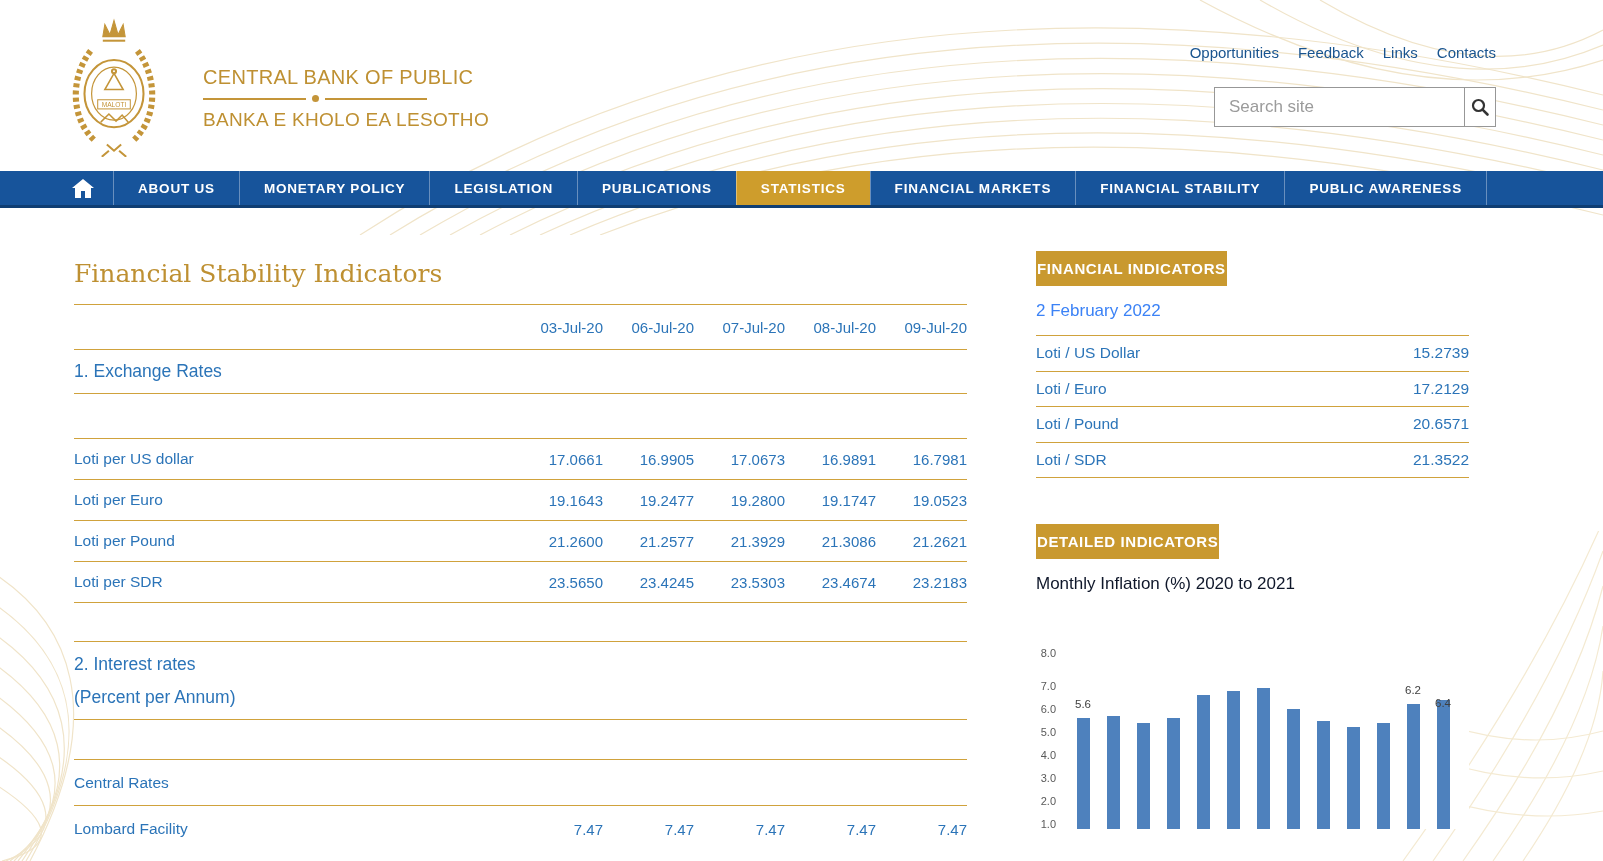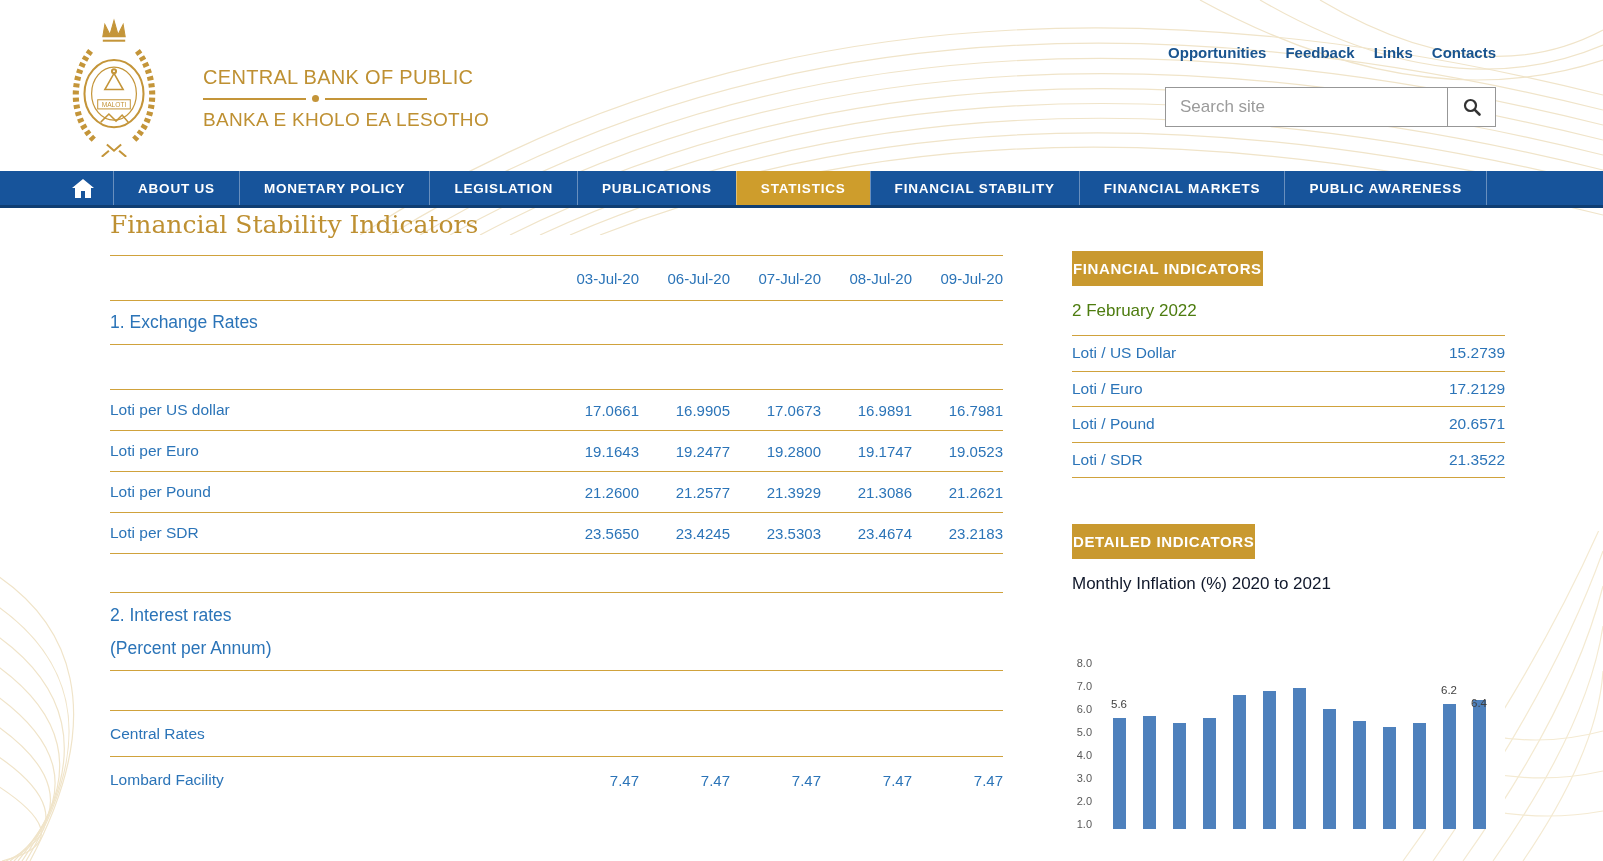--- a/index.html
+++ b/index.html
@@ -18,23 +18,23 @@
   header { position:relative; height:171px; z-index:2; }
   .emblem { position:absolute; left:58px; top:14px; }
   .brand { position:absolute; left:203px; top:66px; width:232px; }
   .brand-l1 { color:#BE9032; font-size:20px; letter-spacing:.3px; white-space:nowrap; }
   .brand-divider { display:flex; align-items:center; margin:6px 0 7px 0; width:224px; }
   .bd-line { flex:1; height:2px; background:#C49539; }
   .bd-dot { width:7px; height:7px; border-radius:50%; background:#C49539; margin:0 6px; }
   .brand-l2 { color:#BE9032; font-size:19px; letter-spacing:.3px; white-space:nowrap; }
 
   .top-links { position:absolute; top:44px; right:107px; display:flex; gap:19px; }
-  .top-links a { color:#19548F; font-size:15px; font-weight:bold; text-decoration:none; }
-
-  .search-box { position:absolute; top:87px; right:107px; width:331px; height:40px;
+  .top-links a { color:#19548F; font-size:15px; font-weight:normal; text-decoration:none; }
+
+  .search-box { position:absolute; top:87px; right:107px; width:282px; height:40px;
                 border:1px solid #979797; background:#8b5cf6; display:flex; }
   .search-box input { flex:1; border:none; outline:none; padding:0 14px; font-size:17px;
                       color:#444; font-family:"Liberation Sans", sans-serif; }
   .search-box input::placeholder { color:#9B9B9B; }
   .search-btn { width:48px; border:none; border-left:1px solid #979797; background:#fff;
                 display:flex; align-items:center; justify-content:center; cursor:pointer; }
 
   
   .main-nav { position:relative; z-index:2; height:37px; background:#17549B;
               border-bottom:3px solid #0F3E73; display:flex; padding-left:53px; }
@@ -42,21 +42,21 @@
               font-size:13.5px; font-weight:bold; letter-spacing:.8px;
               border-left:1px solid rgba(255,255,255,.35); cursor:pointer;
               text-decoration:none; white-space:nowrap; }
   .nav-item:first-child { border-left:none; width:60px; justify-content:center; padding:0; }
   .nav-item:last-child { border-right:1px solid rgba(255,255,255,.35); }
   .nav-item.active { background:#CE9D2C; }
   .nav-end-divider { border-left:1px solid rgba(255,255,255,.35); }
 
   
   .content { position:relative; z-index:1; display:flex; }
-  main { width:893px; margin-left:110px; }
+  main { width:893px; margin-left:74px; padding-top:49px; }
   h1.page-title { font-family:"DejaVu Serif", serif; font-weight:normal; font-size:25px;
                   color:#BE9032; height:34px; line-height:34px; }
 
   .ftable { margin-top:13px; border-top:1.5px solid #D0A23C; }
   .frow { display:flex; align-items:center; border-bottom:1.5px solid #D0A23C; }
   .row-dates { height:45px;align-items:center; }
   .row-section { height:44px; }
   .row-blank { height:45px; }
   .row-data { height:41px; }
   .row-blank2 { height:39px; }
@@ -67,21 +67,21 @@
   .flabel { flex:1; }
   .fval { width:91px; text-align:right; font-size:15px; color:#2B74B8; }
   .dhead { font-size:15px; color:#2B74B8; }
   .rowlabel { font-size:15.5px; color:#2B74B8; }
   .section-title { font-size:17.5px; color:#2B74B8; line-height:33px; }
 
   
   aside { width:433px; margin-left:69px; padding-top:43px; }
   .badge { display:inline-block; background:#C9992F; color:#fff; font-weight:bold;
            font-size:15px; letter-spacing:.6px; padding:9px 1px; }
-  .side-date { margin-top:15px; font-size:17px; color:#4d7c0f; }
+  .side-date { margin-top:15px; font-size:17px; color:#3b82f6; }
   .side-table { margin-top:14px; border-top:1.5px solid #D0A23C; }
   .side-row { display:flex; align-items:center; height:35.5px; border-bottom:1.5px solid #D0A23C; }
   .side-row .lbl { flex:1; font-size:15.5px; color:#2B74B8; }
   .side-row .val { font-size:15.5px; color:#2B74B8; text-align:right; }
   .badge2 { margin-top:46px; }
   .side-sub { margin-top:15px; font-size:17px; color:#0f172a; }
 
   .chart { position:relative; margin-top:42px; width:433px; height:193px; background:#fff; overflow:hidden; }
   .ytick { position:absolute; left:0; width:20px; text-align:right; font-size:11px;
            color:#595959; transform:translateY(-50%); }
@@ -178,22 +178,22 @@
     <a href="#" class="nav-item">
       <svg width="22" height="19" viewBox="0 0 22 19">
         <path d="M11 0 L22 9 H19 V19 H13 V12 H9 V19 H3 V9 H0 Z" fill="#fff"></path>
       </svg>
     </a>
     <a href="#" class="nav-item">ABOUT US</a>
     <a href="#" class="nav-item">MONETARY POLICY</a>
     <a href="#" class="nav-item">LEGISLATION</a>
     <a href="#" class="nav-item">PUBLICATIONS</a>
     <a href="#" class="nav-item active">STATISTICS</a>
+    <a href="#" class="nav-item">FINANCIAL MARKETS</a>
     <a href="#" class="nav-item">FINANCIAL STABILITY</a>
-    <a href="#" class="nav-item">FINANCIAL MARKETS</a>
     <a href="#" class="nav-item">PUBLIC AWARENESS</a>
     <span class="nav-end-divider"></span>
   </nav>
 
   <div class="content">
     <main>
       <h1 class="page-title">Financial Stability Indicators</h1>
 
       <div class="ftable">
         <div class="frow row-dates">
@@ -290,21 +290,21 @@
         <div class="side-row">
           <div class="lbl">Loti / SDR</div>
           <div class="val">21.3522</div>
         </div>
       </div>
 
       <div class="badge badge2">DETAILED INDICATORS</div>
       <div class="side-sub">Monthly Inflation (%) 2020 to 2021</div>
 
       <div class="chart">
-          <div class="ytick" style="top: 27px;">8.0</div>
+          <div class="ytick" style="top: 17px;">8.0</div>
           <div class="ytick" style="top: 50px;">7.0</div>
           <div class="ytick" style="top: 73px;">6.0</div>
           <div class="ytick" style="top: 96px;">5.0</div>
           <div class="ytick" style="top: 119px;">4.0</div>
           <div class="ytick" style="top: 142px;">3.0</div>
           <div class="ytick" style="top: 165px;">2.0</div>
           <div class="ytick" style="top: 188px;">1.0</div>
           <div class="bar" style="left: 40.5px; top: 82.2px; background: rgb(78, 129, 189);"></div>
           <div class="bar-label" style="left: 47px; top: 62.2px;">5.6</div>
           <div class="bar" style="left: 70.5px; top: 79.9px; background: rgb(78, 129, 189);"></div>

